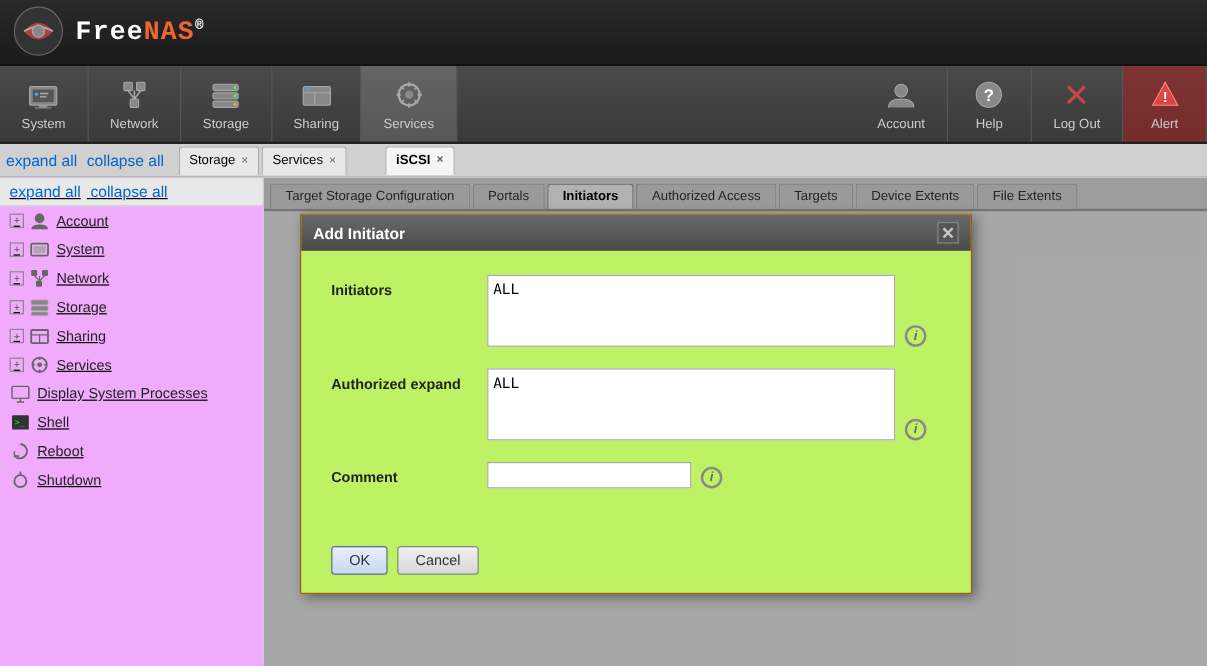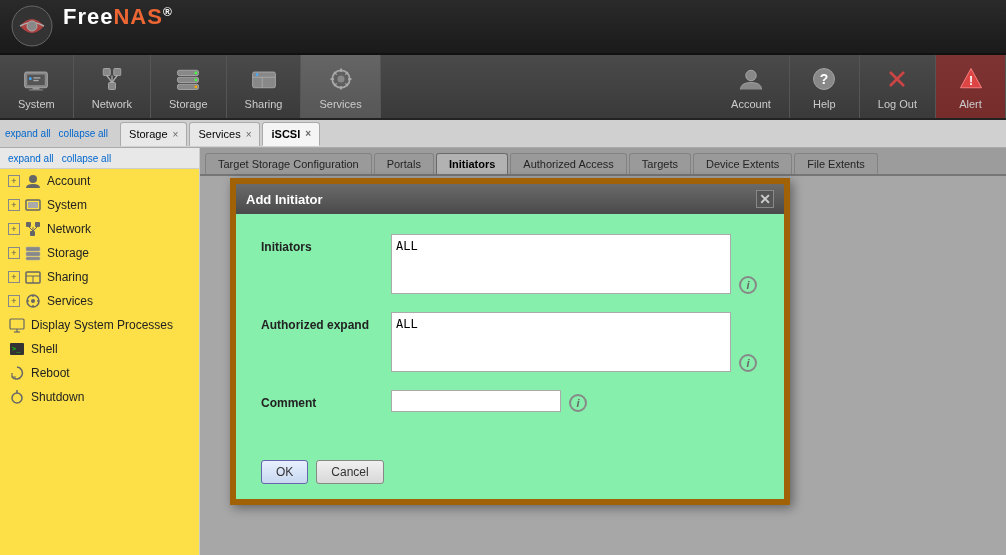--- a/index.html
+++ b/index.html
@@ -9,21 +9,23 @@
     #topbar {
       background: linear-gradient(to bottom, #2a2a2a, #1a1a1a);
       height: 55px;
       display: flex;
       align-items: center;
       padding: 0 10px;
       border-bottom: 2px solid #111;
     }
     #logo {
       display: flex;
+      align-items: center;
       margin-right: 20px;
+      font-family: Liberation Mono, monospace;
     }
     #logo-icon {
       width: 45px;
       height: 45px;
       margin-right: 8px;
     }
 
     
     #navbar {
       background: linear-gradient(to bottom, #4a4a4a, #3a3a3a);
@@ -68,60 +70,62 @@
     }
     .tab-links {
       display: flex;
       align-items: center;
       gap: 8px;
       margin-right: 10px;
     }
     .tab-link {
       color: #0066cc;
       cursor: pointer;
-      font-size: 10px;
+      font-size: 13px;
     }
     .tab {
       display: flex;
       align-items: center;
       background: #e8e8e8;
       border: 1px solid #aaa;
       border-bottom: none;
       padding: 3px 8px;
       cursor: pointer;
       font-size: 11px;
       height: 24px;
       border-radius: 3px 3px 0 0;
     }
     .tab.active {
       background: #f5f5f5;
       border-bottom: 1px solid #f5f5f5;
       font-weight: bold;
+      margin-left: 30px;
     }
     .tab-close {
       margin-left: 5px;
       color: #666;
       font-size: 10px;
       cursor: pointer;
     }
 
     
     #main {
       display: flex;
       height: calc(555px - 55px - 65px - 28px);
       background: #f0f0f0;
     }
 
     
     #sidebar {
-      width: 200px;
-      background: #fde047;
+      width: 220px;
+      background: #f0abfc;
       border-right: 1px solid #ccc;
       overflow-y: auto;
       flex-shrink: 0;
+      text-decoration: underline;
     }
     .sidebar-controls {
       padding: 4px 8px;
       border-bottom: 1px solid #ccc;
       background: #e8e8e8;
       font-size: 11px;
     }
     .sidebar-controls a {
       color: #0066cc;
       cursor: pointer;
@@ -197,22 +201,22 @@
       position: absolute;
       top: 0; left: 0; right: 0; bottom: 0;
       background: rgba(0,0,0,0.3);
       display: flex;
       align-items: flex-start;
       justify-content: flex-start;
       padding-top: 30px;
       padding-left: 30px;
     }
     #dialog {
-      background: #86efac;
-      border: 6px solid #a16207;
+      background: #bef264;
+      border: 1px solid #a16207;
       width: 560px;
       box-shadow: 3px 3px 10px rgba(0,0,0,0.4);
     }
     #dialog-title {
       background: linear-gradient(to bottom, #6a6a6a, #4a4a4a);
       color: white;
       padding: 6px 10px;
       font-size: 13px;
       font-weight: bold;
       display: flex;

